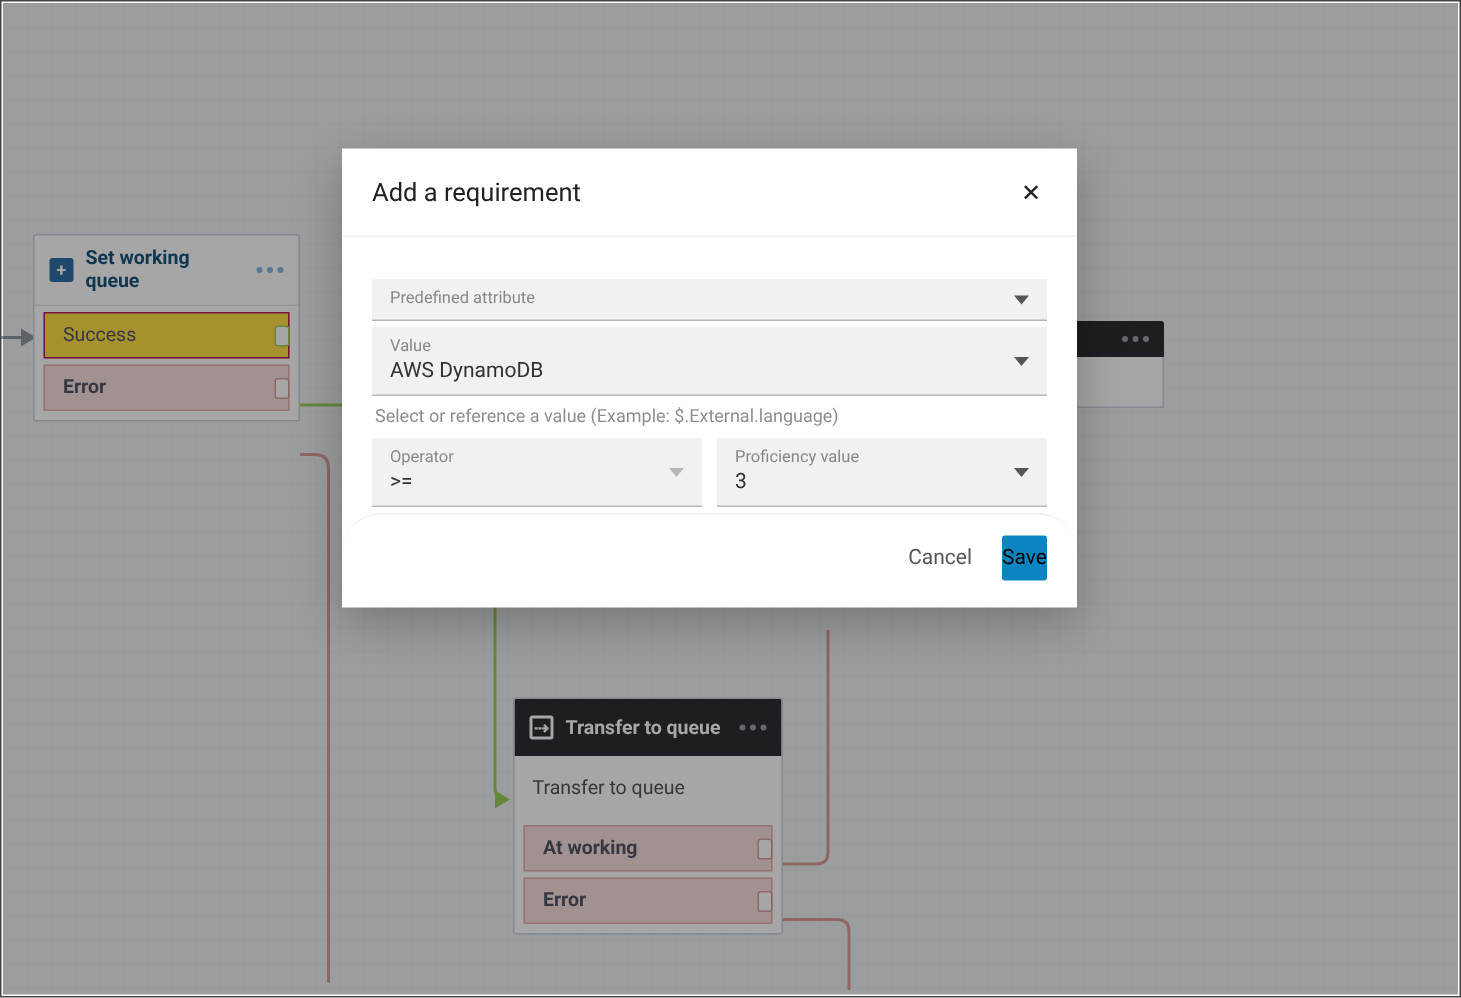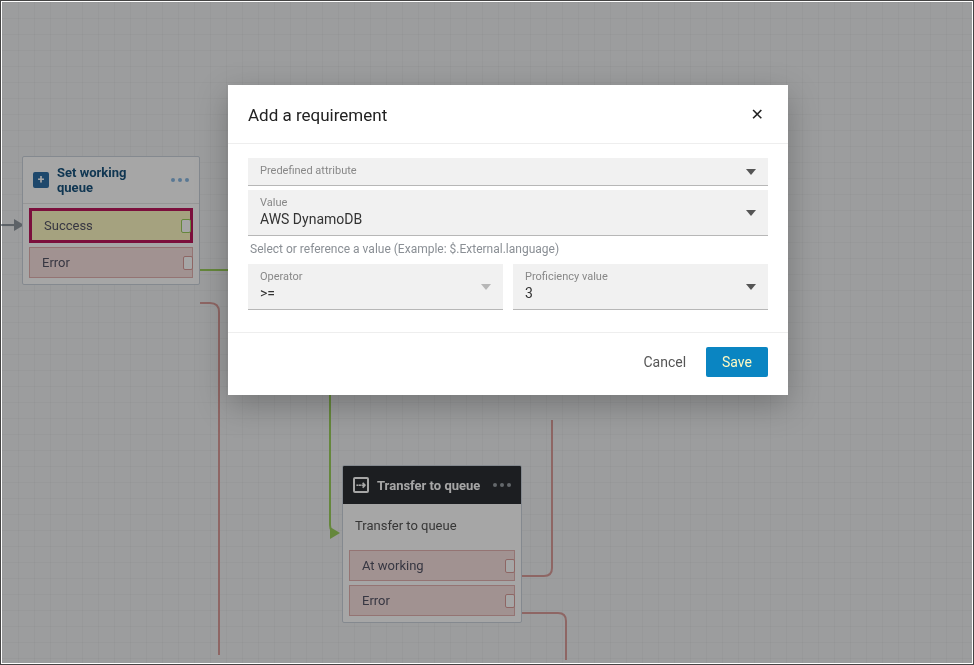--- a/index.html
+++ b/index.html
@@ -44,22 +44,22 @@
   .dots span { width:4px; height:4px; border-radius:50%; background:#89b9e3; }
   .header.dark .dots span { background:#9aa0a6; }
   .body-row { padding:9px 12px; color:#555; font-size:13px; border-top:1px solid transparent;}
   .status-row {
     display:flex; align-items:center;
     padding:7px 12px;
     margin:4px 6px;
     font-size:13px;
     position:relative;
   }
-  .status-success { background:#fef9c3; border:3px solid #be185d; color:#556; }
-  .status-error   { background:#f7e0df; border:1px solid #e4b3b1; color:#556; }
+  .status-success { background:#fde047; border:1px solid #be185d; color:#556; }
+  .status-error   { background:#f7e0df; border:1px solid #e4b3b1; color:#556;font-weight:bold; }
   .port {
     position:absolute; right:-1px; top:50%; transform:translateY(-50%);
     width:10px; height:14px;
     border:1px solid currentColor; border-radius:2px;
     background:#fff;
   }
   .status-success .port { color:#9ccf5d; }
   .status-error .port   { color:#db9d9a; }
 
   
@@ -83,60 +83,61 @@
     width:18px; height:18px; flex-shrink:0;
     display:flex;align-items:center;justify-content:center;
     border:2px solid #2f6fa7; border-radius:2px; background:#2f6fa7;
     color:#fff; font-size:12px; line-height:1; font-weight:700;
   }
   .header.dark .action-icon { border-color:#fff; background:transparent;}
   .action-icon.small { width:16px;height:16px; border-width:2px;}
 
   
   .modal {
-    position:absolute; left:228px; top:85px; width:560px;
+    position:absolute; left:228px; top:99px; width:490px;
     background:#fff; color:#333;
     box-shadow:0 10px 30px rgba(0,0,0,0.25);
   }
   .modal-header {
     display:flex; align-items:center; justify-content:space-between;
     padding:18px 20px 16px 20px;
     border-bottom:1px solid #eee;
   }
   .modal-title { font-size:17px; font-weight:400; color:#222;}
   .close-x { font-size:16px; line-height:1; color:#222; cursor:pointer; padding:4px;}
   .modal-body { padding:8px 20px 4px 20px; }
 
   .select {
     background:#f1f1f1;
     border-bottom:1px solid #b7b7b7;
     padding:6px 12px 8px 12px;
     position:relative;
-    margin-top:6px;
+    margin-top:20px;
   }
   .select .lbl { font-size:11px; color:#888; }
   .select .val { font-size:14px; color:#333; margin-top:2px; }
   .select .chev {
     position:absolute; right:12px; top:50%; transform:translateY(-50%);
     width:0;height:0; border-left:5px solid transparent; border-right:5px solid transparent; border-top:6px solid #555;
   }
   .helper { font-size:12px; color:#8a8f95; margin:6px 2px 8px 2px; }
 
   .row2 { display:flex; gap:10px; margin-top:6px; }
   .row2 .select { flex:1; margin-top:0; }
 
   .modal-footer {
     display:flex; justify-content:flex-end; gap:16px;
-    padding:14px 20px 18px 20px; border-top:1px solid #eee; margin-top:18px;
+    padding:14px 20px 18px 20px; border-top:1px solid #eee; 
     align-items:center;
+    border-radius:26px;
   }
   .btn-cancel { font-size:14px; color:#555; cursor:pointer; padding:6px 4px;}
   .btn-save {
-    background:#0a85c2; color:#fef9c3; font-size:14px;
-    padding:7px 16px; border-radius:2px; cursor:pointer; border:none;
+    background:#0a85c2; color:#000000; font-size:14px;
+    padding:7px 0; border-radius:2px; cursor:pointer; border:none;
   }
 
   
   .peek-block {
     position:absolute; left:716px; top:214px; width:60px;
     background:#2c2f33; border-radius:2px 2px 0 0;
   }
   .peek-block .dots { padding:10px 10px 10px 0; justify-content:flex-end; display:flex; gap:3px;}
   .peek-block .dots span{ background:#9aa0a6;}
   .peek-body { height:34px; background:#fff; border:1px solid #cbd3dc; border-top:none;}

